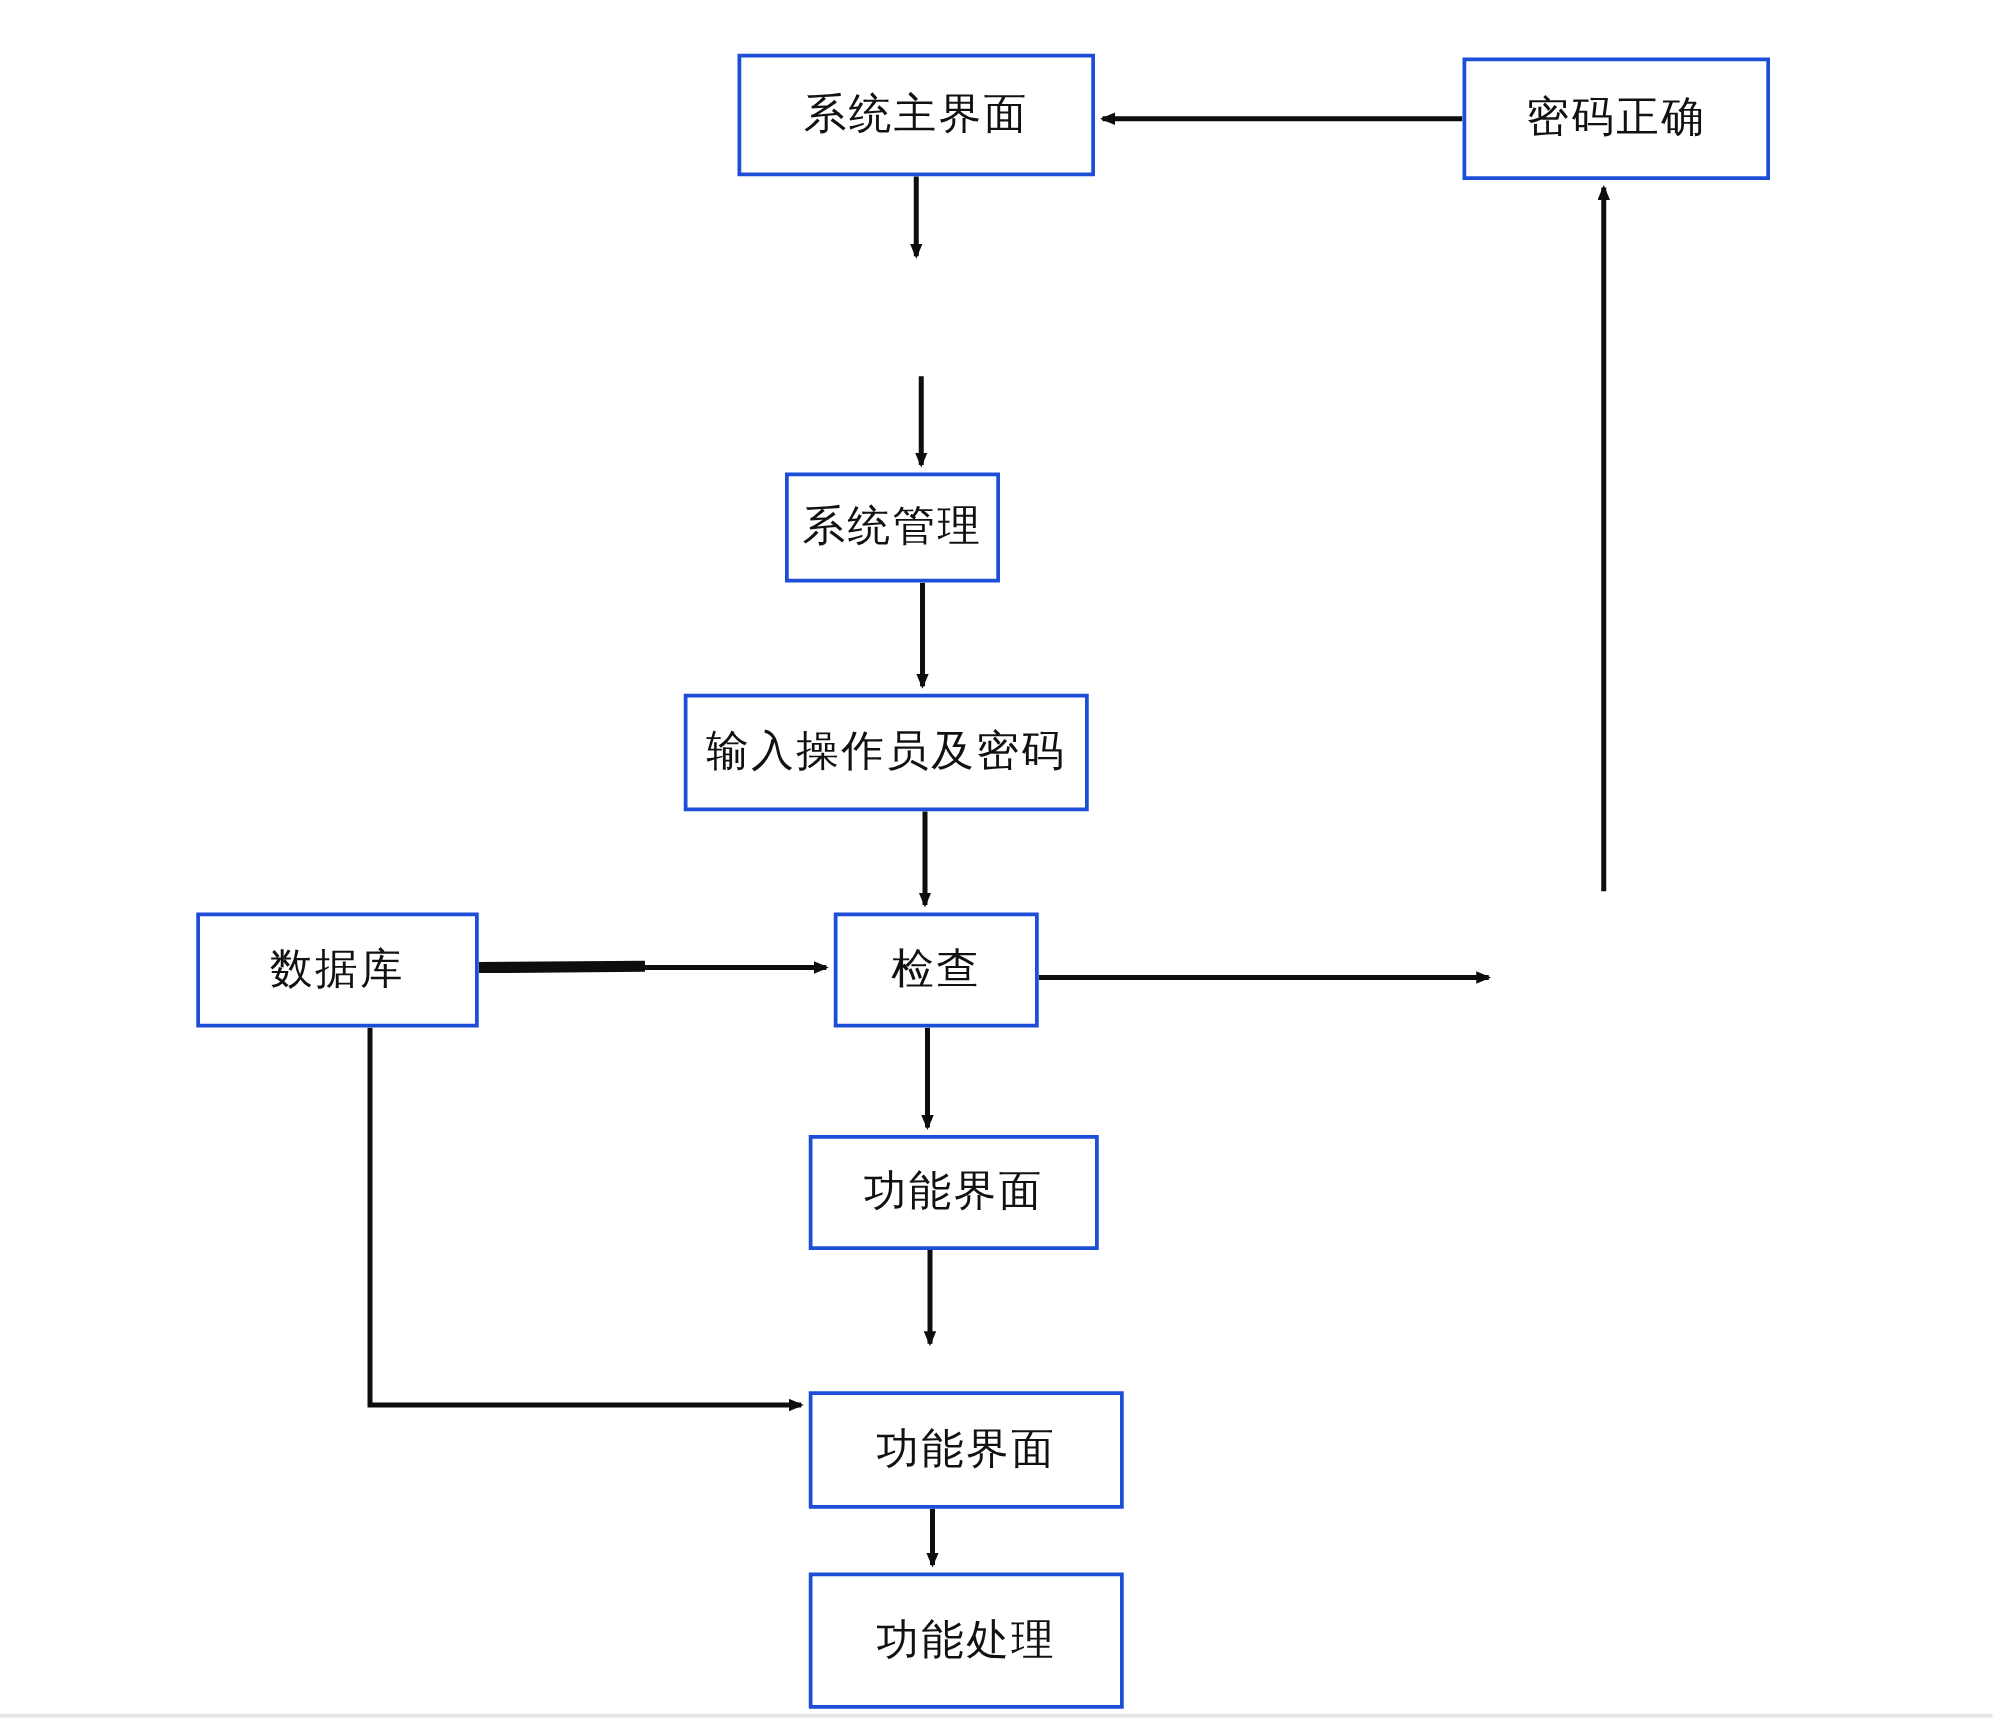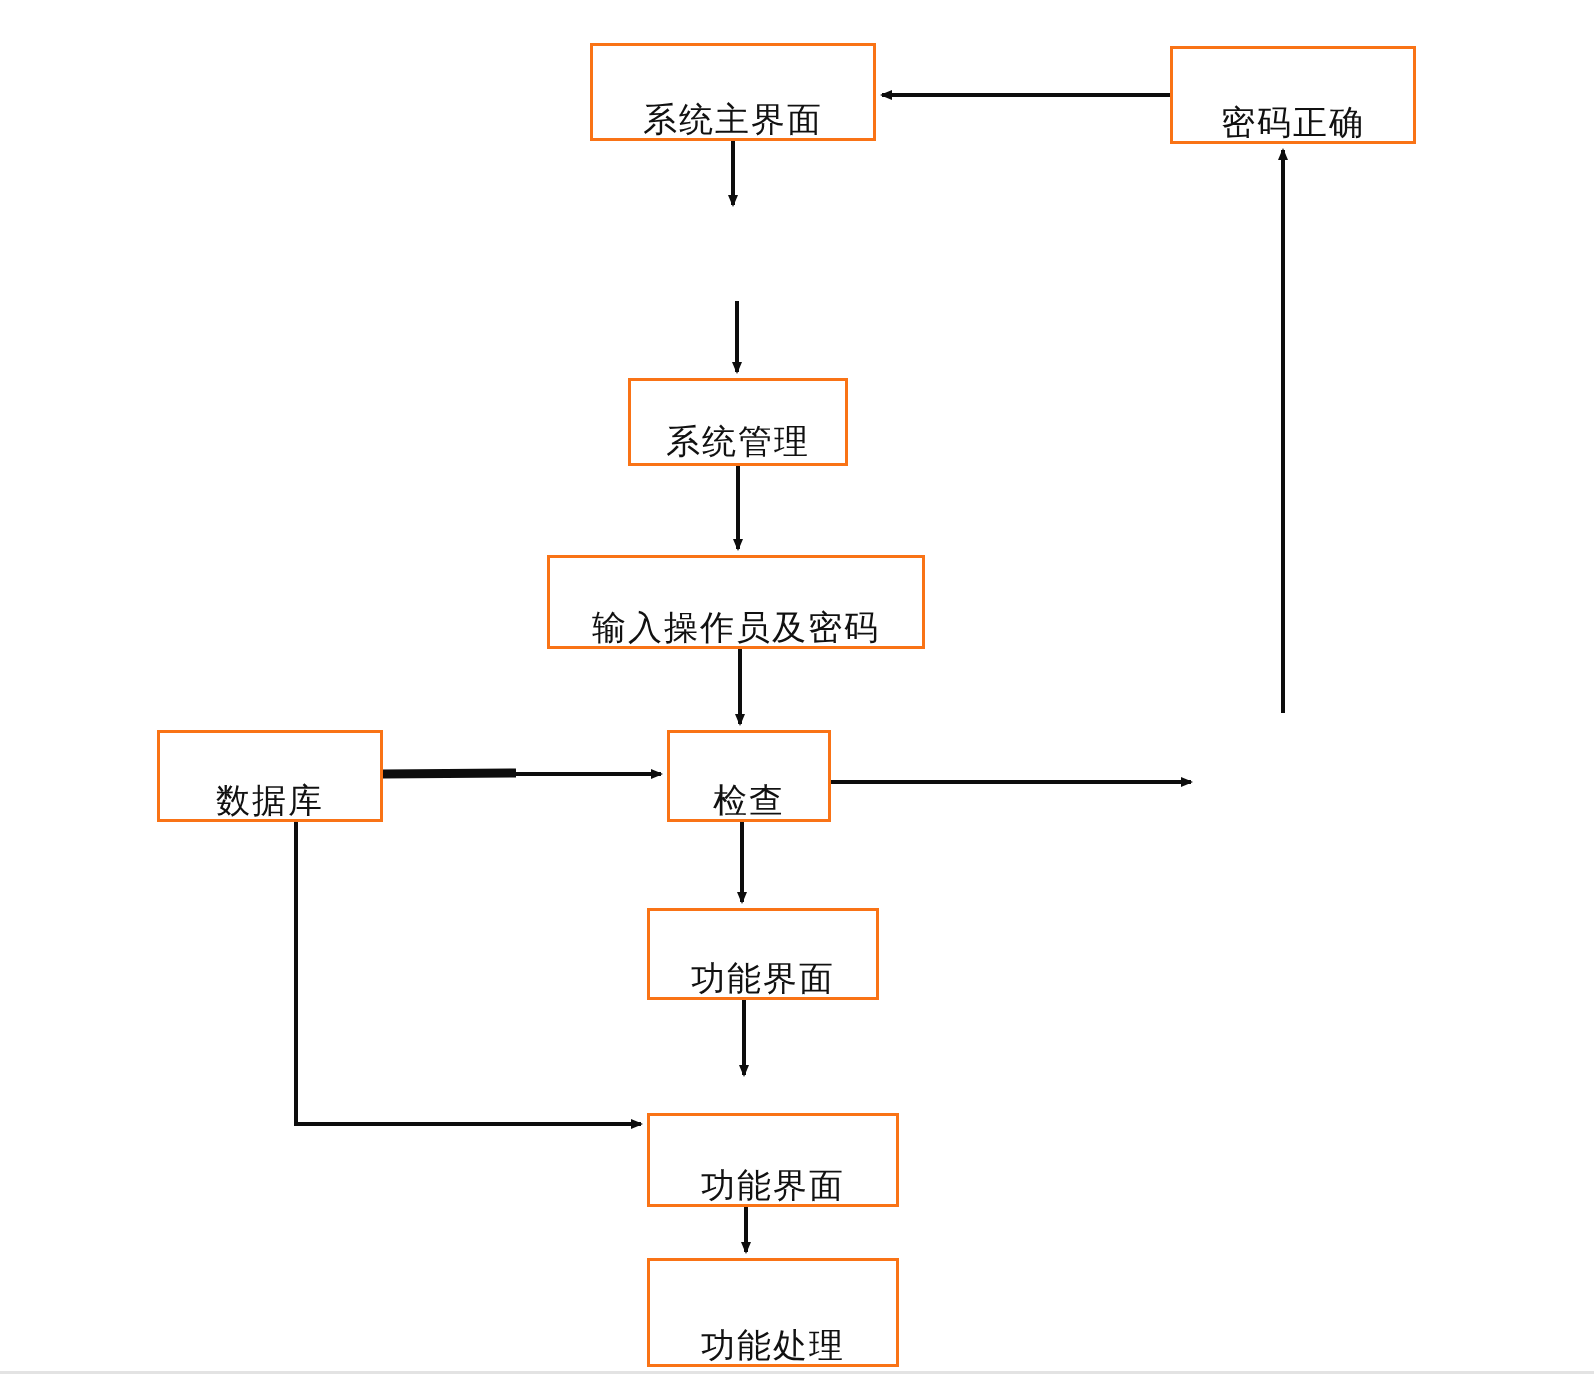--- a/index.html
+++ b/index.html
@@ -26,23 +26,23 @@
     left: 0;
     top: 0;
     width: 1594px;
     height: 1374px;
     pointer-events: none;
   }
   .node {
     position: absolute;
     box-sizing: border-box;
     background: #ffffff;
-    border: 3px solid #f97316;
+    border: 3px solid #1d4ed8;
     display: flex;
-    align-items: flex-end;
+    align-items: center;
     justify-content: center;
     text-align: center;
     color: #111111;
     font-size: 34px;
     line-height: 1.1;
     letter-spacing: 2px;
     white-space: nowrap;
     z-index: 3;
   }
   .node-label {
@@ -98,25 +98,25 @@
 
   <div class="node" style="left:590px;top:43px;width:286px;height:98px;">
     <span class="node-label">系统主界面</span>
   </div>
 
   <div class="node" style="left:1170px;top:46px;width:246px;height:98px;">
     <span class="node-label">密码正确</span>
   </div>
 
 
-  <div class="node" style="left:628px;top:378px;width:220px;height:88px;font-family:Liberation Mono, monospace;">
+  <div class="node" style="left:628px;top:378px;width:172px;height:88px;">
     <span class="node-label">系统管理</span>
   </div>
 
-  <div class="node" style="left:547px;top:555px;width:378px;height:94px;">
+  <div class="node" style="left:547px;top:555px;width:324px;height:94px;">
     <span class="node-label">输入操作员及密码</span>
   </div>
 
   <div class="node" style="left:157px;top:730px;width:226px;height:92px;">
     <span class="node-label">数据库</span>
   </div>
 
   <div class="node" style="left:667px;top:730px;width:164px;height:92px;">
     <span class="node-label">检查</span>
   </div>

